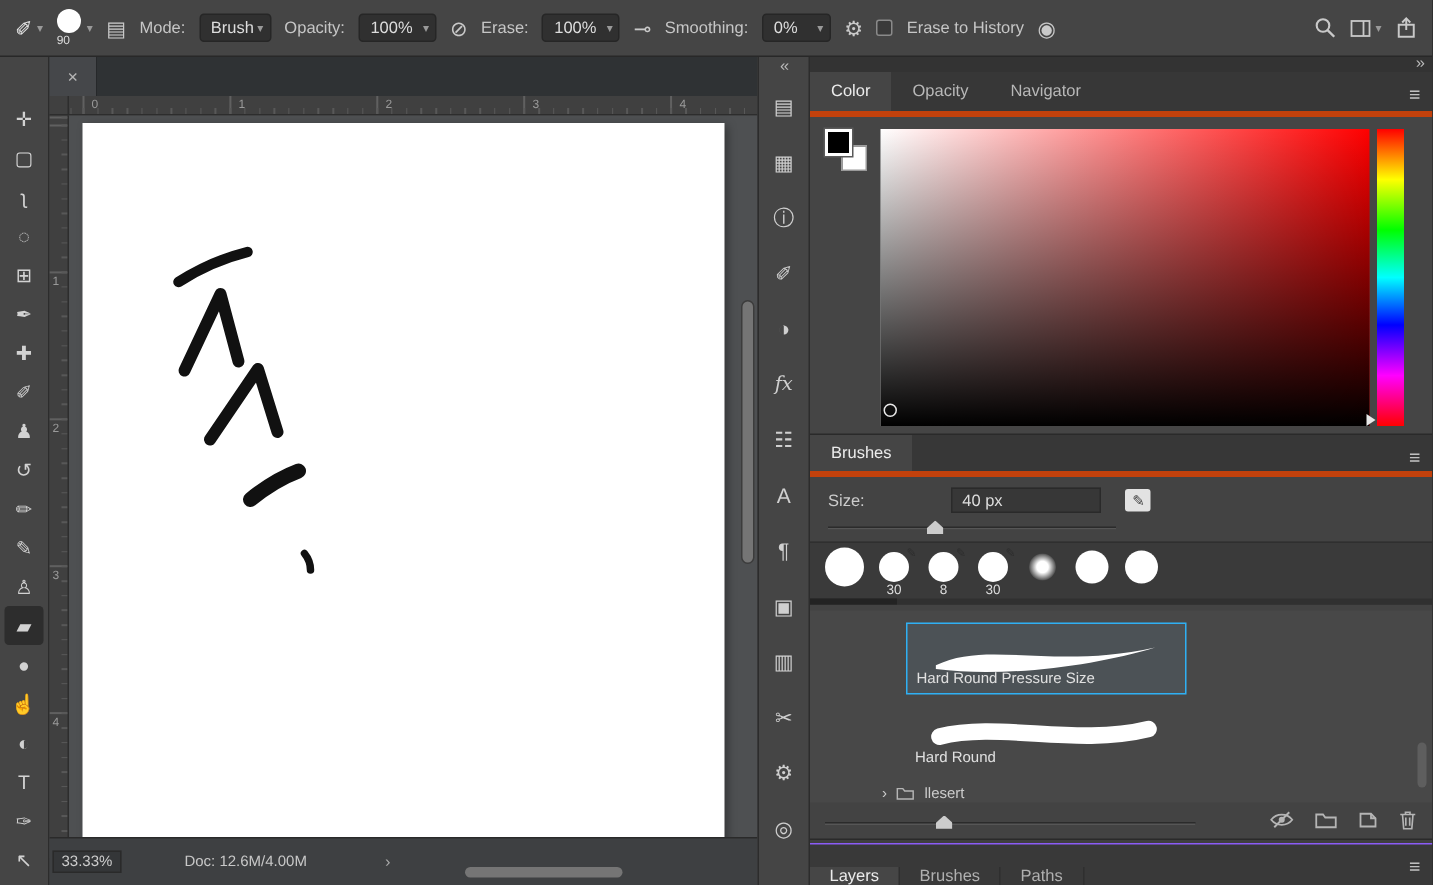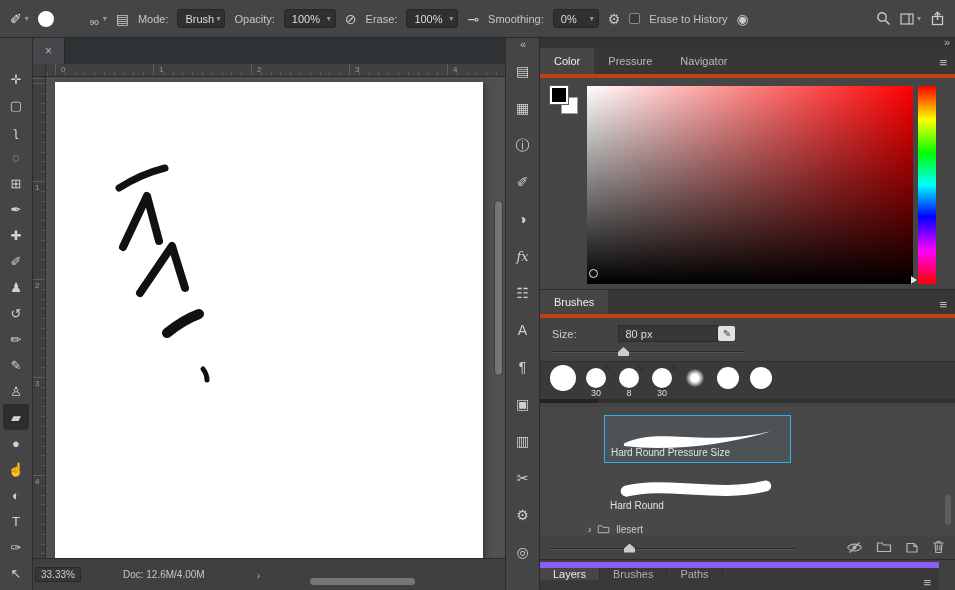--- a/index.html
+++ b/index.html
@@ -12,21 +12,21 @@
     border-bottom:1px solid #282828;display:flex;align-items:center;gap:9px;padding:0 10px;}
   .obar-label{color:#c6c6c6;white-space:nowrap;}
   .sel{position:relative;height:19px;background:#303030;border:1px solid #262626;border-radius:3px;
        display:flex;align-items:center;padding:0 16px 0 7px;color:#dddddd;white-space:nowrap;}
   .sel .chev{position:absolute;right:4px;font-size:8px;color:#999;}
   .icon-btn{color:#c9c9c9;font-size:14px;line-height:1;display:flex;align-items:center;}
   .tool-preset{display:flex;align-items:center;gap:3px;}
   .tool-preset .glyph{color:#e8e8e8;font-size:14px;}
   .chev-sm{font-size:8px;color:#999;}
   .brush-preview{display:flex;align-items:center;gap:4px;}
-  .brush-dot-wrap{display:flex;flex-direction:row;align-items:flex-end;line-height:1;gap:36px;}
+  .brush-dot-wrap{display:flex;flex-direction:column;align-items:flex-start;line-height:1;}
   .brush-dot{width:16px;height:16px;border-radius:50%;background:#ffffff;}
   .brush-size-num{font-size:8px;color:#dddddd;margin-top:1px;}
   .checkbox{width:11px;height:11px;border:1px solid #8a8a8a;border-radius:2px;background:#3a3a3a;}
   .grow{flex:1;}
   .ws-group{display:flex;align-items:center;gap:3px;}
 
   
   .toolbar{position:absolute;left:0;top:38px;width:33px;bottom:0;background:#454545;
     border-right:1px solid #2c2c2c;display:flex;flex-direction:column;align-items:center;padding-top:28px;}
   .tool{width:26px;height:26px;display:flex;align-items:center;justify-content:center;
@@ -90,21 +90,21 @@
     background:linear-gradient(to bottom,rgba(0,0,0,0),#000000),linear-gradient(to right,#ffffff,#ff0000);}
   .field-cursor{position:absolute;left:2px;bottom:6px;width:9px;height:9px;border:1px solid #e8e8e8;border-radius:50%;}
   .hue-strip{position:absolute;left:378px;top:8px;width:18px;height:198px;
     background:linear-gradient(to bottom,#ff0000,#ffff00 17%,#00ff00 34%,#00ffff 50%,#0000ff 66%,#ff00ff 83%,#ff0000);}
   .hue-marker{position:absolute;left:-7px;bottom:0;width:0;height:0;
     border-top:4px solid transparent;border-bottom:4px solid transparent;border-left:6px solid #e8e8e8;}
 
   .brushes-panel{position:absolute;top:252px;left:0;right:0;height:270px;background:#434343;
                  border-bottom:1px solid #2a2a2a;overflow:hidden;}
   .brushes-panel .ptabs{height:28px;}
-  .size-row{display:flex;align-items:center;padding:7px 12px 3px;gap:0;text-align:right;}
+  .size-row{display:flex;align-items:center;padding:7px 12px 3px;gap:16px;text-align:right;}
   .size-value{width:100px;height:17px;background:#373737;border:1px solid #2a2a2a;display:flex;
               align-items:center;padding:0 6px;color:#dddddd;margin-left:42px;}
   .brush-edit-btn{width:17px;height:15px;background:#e2e2e2;border-radius:2px;color:#444444;
                   display:flex;align-items:center;justify-content:center;font-size:10px;}
   .hslider{position:relative;height:11px;}
   .hslider .track{position:absolute;top:5px;left:0;right:0;height:2px;background:#2b2b2b;border-bottom:1px solid #565656;}
   .sthumb{position:absolute;top:1px;width:11px;height:9px;background:#cccccc;
           clip-path:polygon(50% 0,100% 55%,100% 100%,0 100%,0 55%);}
   .size-slider{margin:1px 12px 4px;width:192px;}
   .presets-row{position:relative;height:42px;background:#3a3a3a;border-top:1px solid #2f2f2f;
@@ -124,22 +124,22 @@
   .brush-item{position:absolute;left:64px;width:187px;height:48px;display:flex;flex-direction:column;justify-content:flex-end;}
   .brush-item.selected{border:1px solid #2fb0f3;background:#4c5256;}
   .brush-item svg{position:absolute;top:2px;left:3px;}
   .brush-name{font-size:10px;color:#e0e0e0;padding:0 0 4px 6px;}
   .folder-row{position:absolute;left:48px;top:114px;display:flex;align-items:center;gap:6px;color:#cccccc;font-size:10px;height:16px;}
   .list-vscroll{position:absolute;right:4px;top:88px;width:6px;height:30px;background:#5e5e5e;border-radius:3px;}
   .bottom-row{position:relative;height:26px;display:flex;align-items:center;padding:0 10px;gap:10px;}
   .b-slider{width:247px;}
   .b-icons{margin-left:auto;display:flex;gap:13px;align-items:center;}
 
-  .layers-bar{position:absolute;bottom:0;left:0;right:16px;height:28px;background:#393939;
-              border-top:6px solid #8b5cf6;display:flex;align-items:flex-start;}
+  .layers-bar{position:absolute;bottom:0;left:0;right:0;height:28px;background:#393939;
+              border-top:1px solid #8b5cf6;display:flex;align-items:flex-end;}
   .ltab{display:flex;align-items:center;padding:0 13px;color:#b0b0b0;border-right:1px solid #2f2f2f;}
   .ltab.active{background:#464646;color:#ececec;}
   .layers-bar .pmenu{top:7px;}
   .layers-bar{position:absolute;}
 </style>
 </head>
 <body>
 
 <div id="app">
 
@@ -366,21 +366,21 @@
     <div class="panels-top">
       <span class="panels-expand">»</span>
     </div>
 
     <div class="color-panel">
       <div class="ptabs">
         <div class="ptab active">
             <span>Color</span>
           </div>
         <div class="ptab">
-            <span>Pressure</span>
+            <span>Opacity</span>
           </div>
         <div class="ptab">
             <span>Navigator</span>
           </div>
         <span class="pmenu">≡</span>
       </div>
       <div class="color-content">
         <div class="fgbg">
           <span class="bgswatch"></span>
           <span class="fgswatch"></span>
@@ -396,21 +396,21 @@
 
     <div class="brushes-panel">
       <div class="ptabs">
         <div class="ptab active">
             <span>Brushes</span>
           </div>
         <span class="pmenu">≡</span>
       </div>
       <div class="size-row">
         <span>Size:</span>
-        <span class="size-value">80 px</span>
+        <span class="size-value">40 px</span>
         <span class="brush-edit-btn">✎</span>
       </div>
       <div class="hslider size-slider">
         <div class="track"></div>
         <span class="sthumb" style="left:66px;"></span>
       </div>
       <div class="presets-row">
         <div class="preset">
           <span class="pc c26"></span>
           <span class="plabel"></span>

